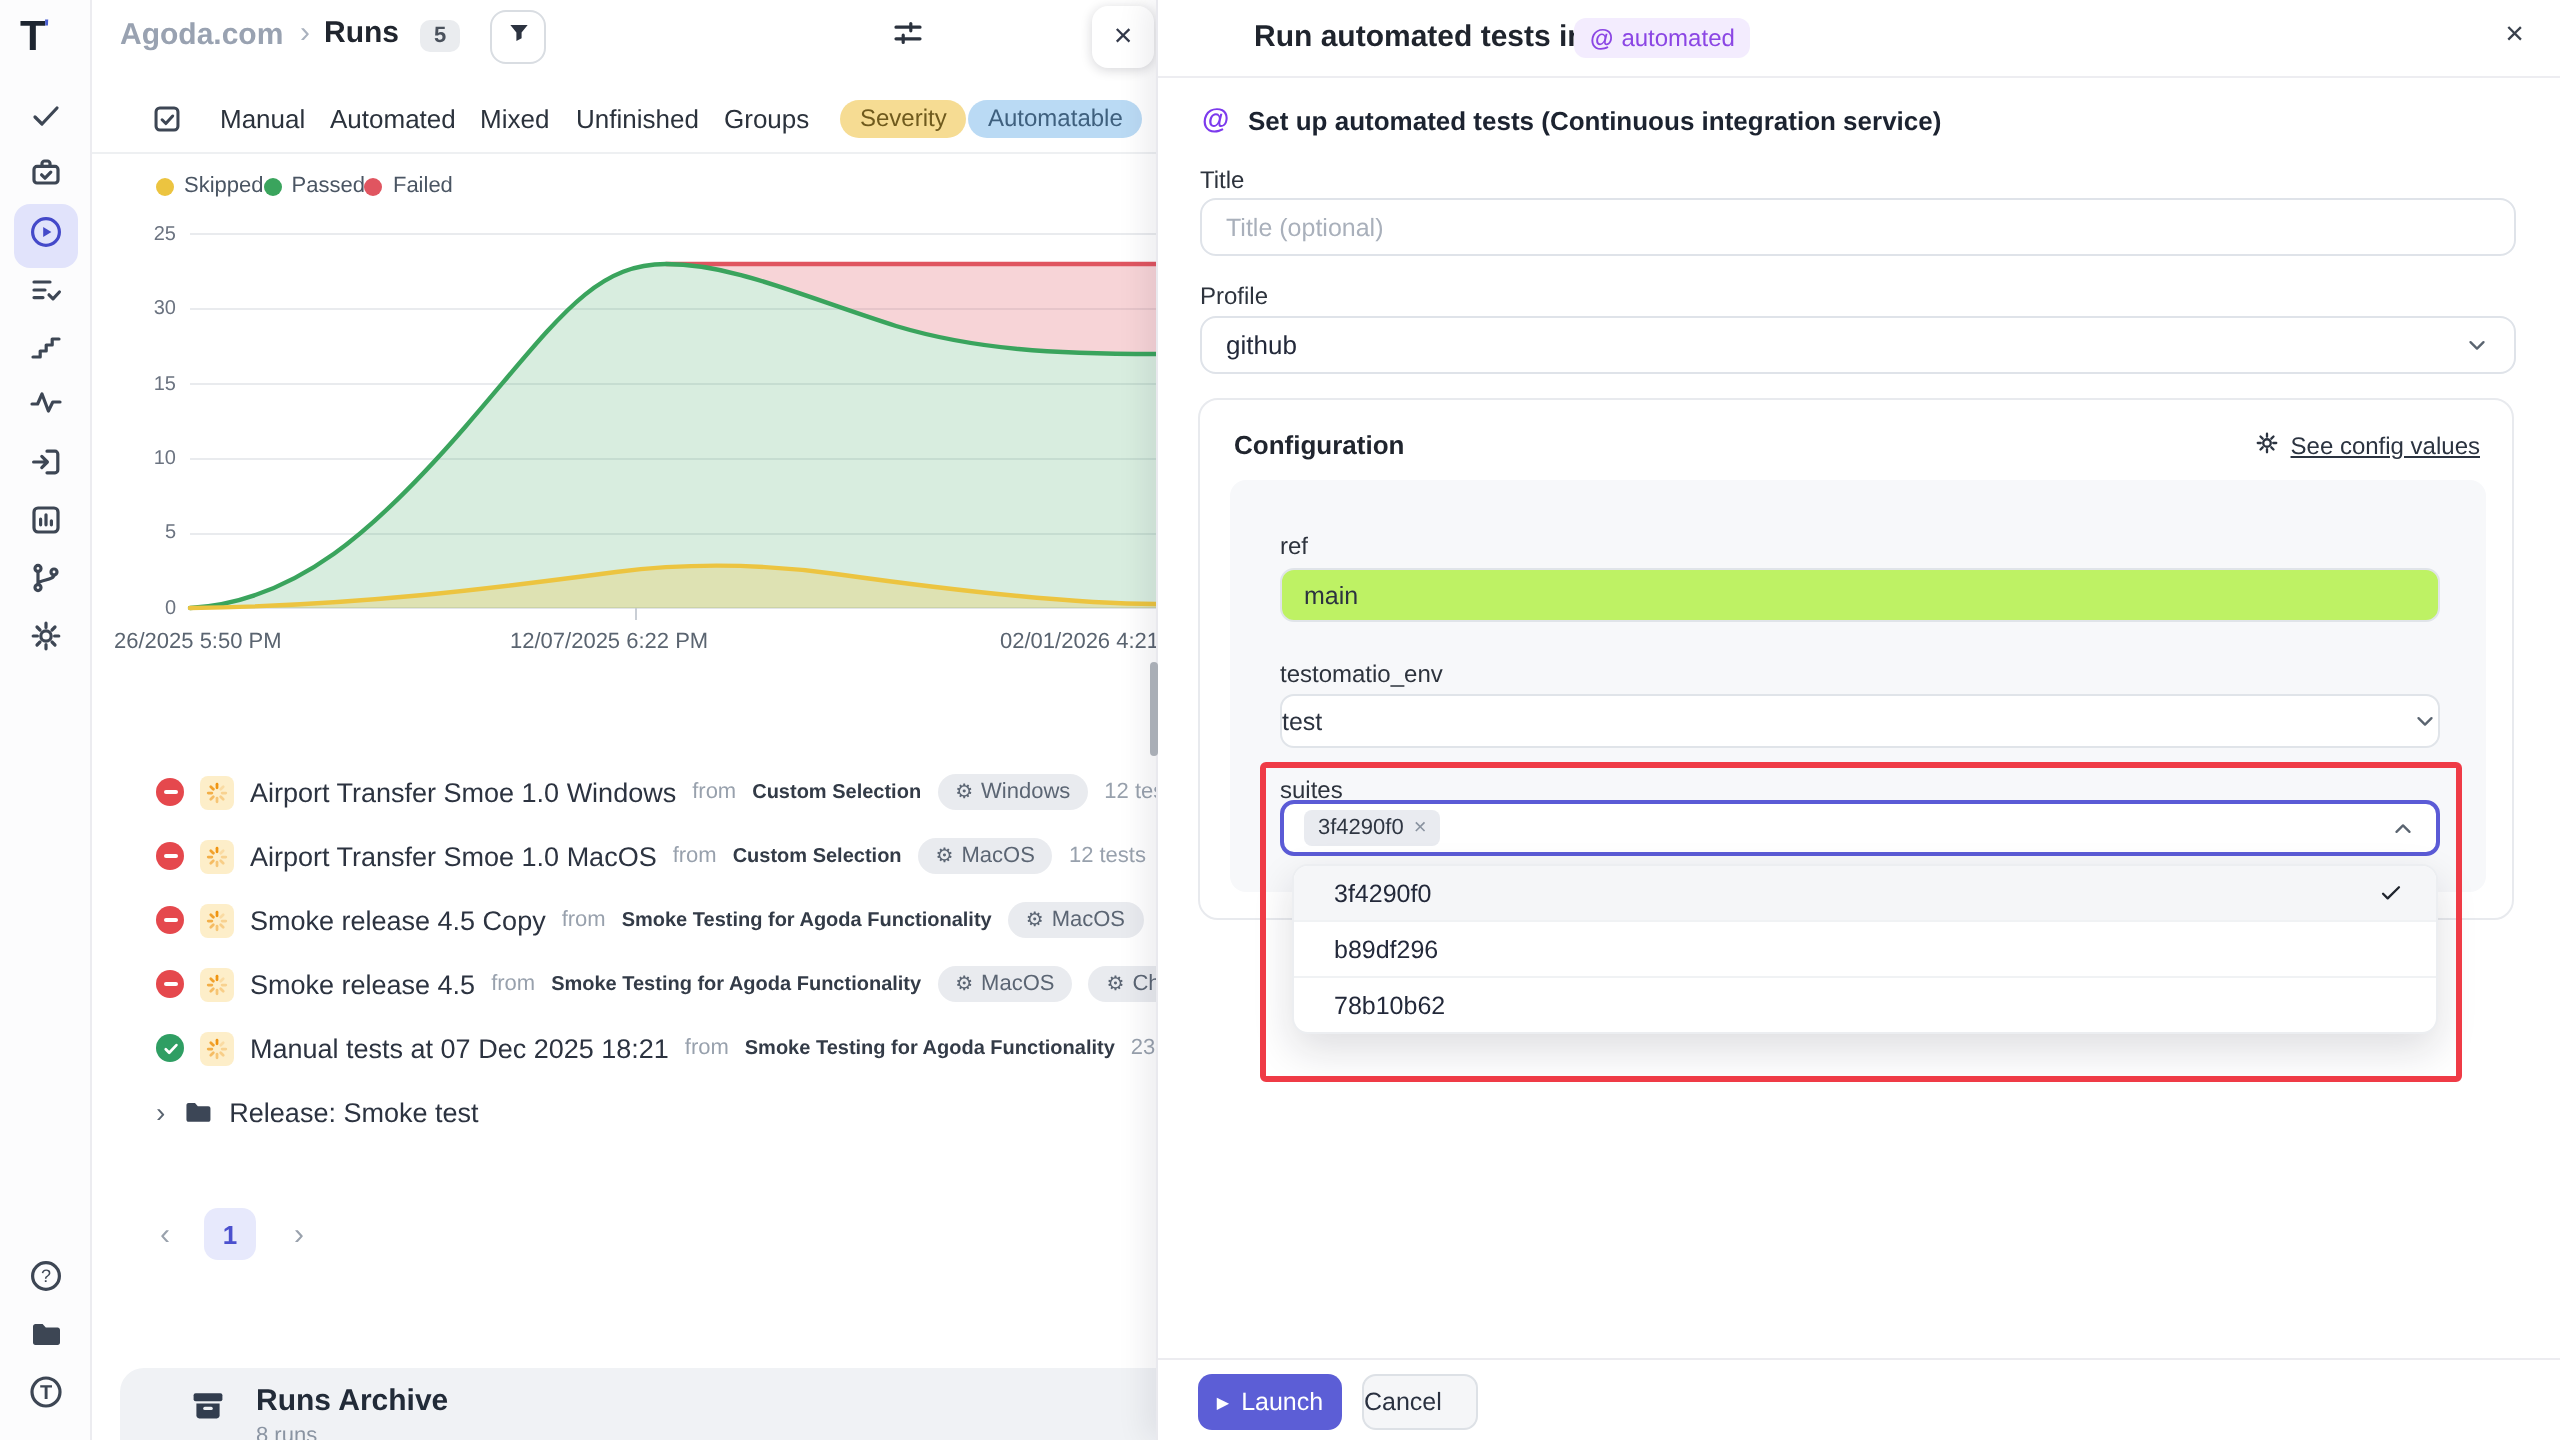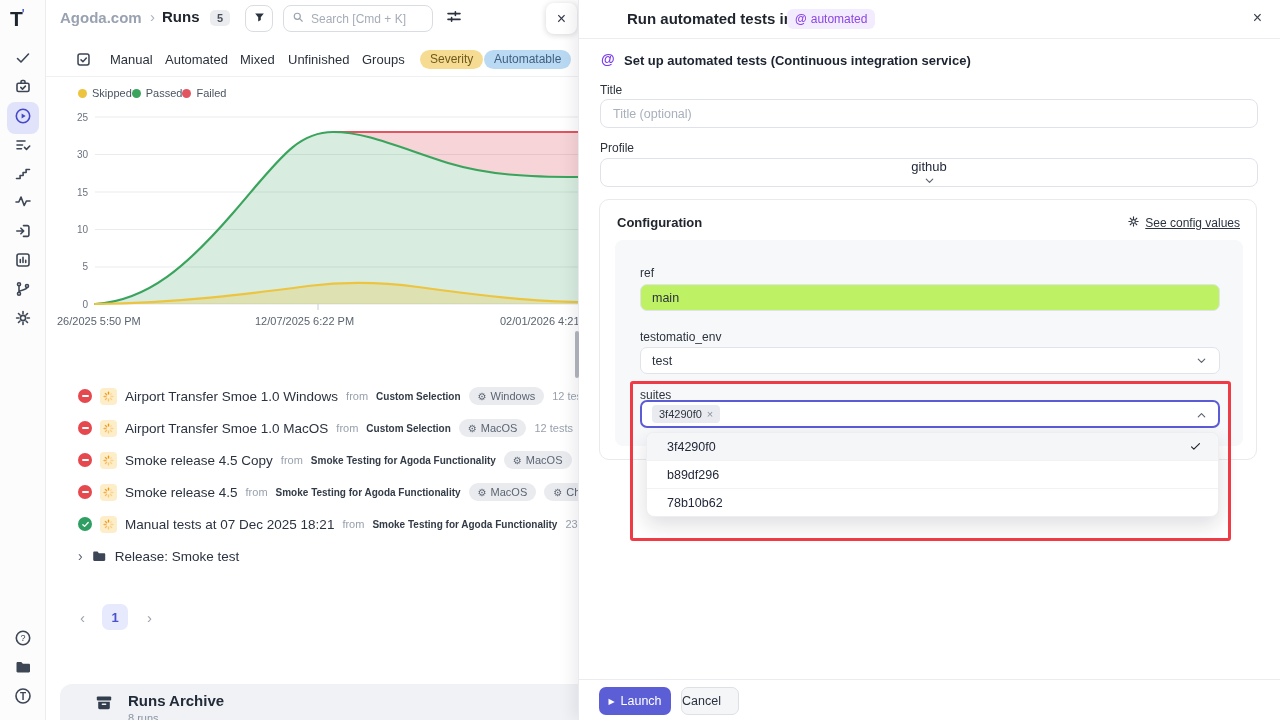--- a/index.html
+++ b/index.html
@@ -78,31 +78,31 @@
   .dw-title { position:absolute; left:20px; top:10px; font-size:15px; font-weight:700; color:#1f242d;margin-left:28px; }
   .dw-badge { position:absolute; left:208px; top:9px; height:20px; display:flex; align-items:center; gap:4px; background:#f3ecfe; color:#8b46e4; font-size:12px; padding:0 8px; border-radius:6px; }
   .dw-close { position:absolute; right:18px; top:9px; font-size:16px; color:#3a414d; }
 
   .sec-icon { position:absolute; left:22px; top:51px; font-size:14px; font-weight:700; color:#7c3aed; }
   .sec-title { position:absolute; left:45px; top:53px; font-size:13px; font-weight:700; color:#1c2330; }
 
   .f-label { position:absolute; font-size:12px; font-weight:500; color:#2d333d; }
   .t-input { position:absolute; left:21px; width:658px; height:29px; border:1px solid #dfe3e9; border-radius:8px; background:#fff; font-size:12.5px; color:#2c3340; padding:0 12px; font-family:"Liberation Sans",sans-serif; outline:none; }
   .t-input::placeholder { color:#a9b0bb; }
-  .sel-box { position:absolute; left:21px; width:658px; height:29px; border:1px solid #dfe3e9; border-radius:8px; background:#fff; display:flex; align-items:center; justify-content:space-between; padding:0 12px; font-size:13px; color:#23293a;flex-direction:column; }
+  .sel-box { position:absolute; left:21px; width:658px; height:29px; border:1px solid #dfe3e9; border-radius:8px; background:#fff; display:flex; align-items:center; justify-content:space-between; padding:0 12px; font-size:13px; color:#23293a; }
   .chev { width:13px; height:13px; color:#5a6470; }
 
   .cfg-card { position:absolute; left:20px; top:199px; width:658px; height:261px; border:1px solid #e8eaee; border-radius:10px; background:#fff; }
   .cfg-head { position:absolute; left:17px; top:15px; font-size:13px; font-weight:700; color:#20252e; }
   .cfg-link { position:absolute; right:16px; top:15px; display:flex; align-items:center; gap:5px; font-size:12px; color:#2b3340; }
   .cfg-link .lnk { text-decoration:underline; }
   .cfg-inner { position:absolute; left:15px; top:40px; width:628px; height:206px; background:#f7f8fa; border-radius:8px; }
   .ci-label { position:absolute; left:25px; font-size:12px; font-weight:500; color:#2d333d; }
   .ci-input { position:absolute; left:25px; width:580px; height:27px; border:1px solid #e0e4e9; border-radius:7px; background:#bef264; font-size:12.5px; color:#2c3340; padding:0 11px; font-family:"Liberation Sans",sans-serif; outline:none; }
-  .ci-select { position:absolute; left:25px; width:580px; height:27px; border:1px solid #e0e4e9; border-radius:7px; background:#fff; display:flex; align-items:center; justify-content:space-between; padding:0 11px; font-size:12.5px; color:#2c3340; }
+  .ci-select { position:absolute; left:25px; width:580px; height:27px; border:1px solid #e0e4e9; border-radius:7px; background:#fff; display:flex; align-items:center; justify-content:space-between; padding:0 0; font-size:12.5px; color:#2c3340; }
   .suites-field { position:absolute; left:25px; top:160px; width:580px; height:28px; border:2px solid #5b5bd6; border-radius:7px; background:#fff; display:flex; align-items:center; justify-content:space-between; padding:0 10px; }
   .sel-tag { height:18px; display:flex; align-items:center; gap:5px; background:#e9ebf0; border-radius:4px; padding:0 7px; font-size:11px; color:#2f3642; }
   .sel-tag .x { color:#8a93a0; font-size:11px; }
 
   .dd-menu { position:absolute; left:67px; top:432px; width:573px; height:85px; background:#fff; border:1px solid #eceef1; border-radius:8px; box-shadow:0 8px 20px rgba(18,24,40,.14); z-index:5; overflow:hidden; }
   .dd-opt { position:relative; height:28px; display:flex; align-items:center; justify-content:space-between; padding:0 16px 0 20px; font-size:12.5px; color:#23293a; border-bottom:1px solid #f0f2f4; }
   .dd-opt:last-child { border-bottom:none; }
   .dd-opt.sel { background:#f5f6f8; }
   .dd-check { width:13px; height:13px; color:#20252e; }
 
@@ -206,27 +206,20 @@
   <div class="main">
 
     <div class="hdr-project">Agoda.com</div>
     <div class="hdr-sep">›</div>
     <div class="hdr-section">Runs</div>
     <div class="hdr-count">5</div>
     <div class="funnel-btn">
       <span><svg viewBox="0 0 18 18" width="13" height="13">
             <path class="fil" d="M3 3.5h12l-4.2 5.1v4l-3.6 1.9V8.6z"></path>
           </svg></span>
-    </div>
-    <div class="search-box">
-      <span><svg viewBox="0 0 18 18" width="13" height="13">
-            <circle cx="7.3" cy="7.3" r="4.2" fill="none" stroke="#9aa2ad" stroke-width="1.6"></circle>
-            <path d="M10.6 10.6l3.6 3.6" stroke="#9aa2ad" stroke-width="1.6" stroke-linecap="round"></path>
-          </svg></span>
-      <input type="text" placeholder="Search [Cmd + K]" style="">
     </div>
     <div class="sliders-btn">
       <span><svg viewBox="0 0 18 18" width="18" height="18">
             <path class="stro" d="M3 5.6h12M3 11.4h12"></path>
             <path class="stro" d="M10.4 3.8v3.6M6.6 9.6v3.6"></path>
           </svg></span>
     </div>
     <div class="float-close">
       <span>×</span>
     </div>

